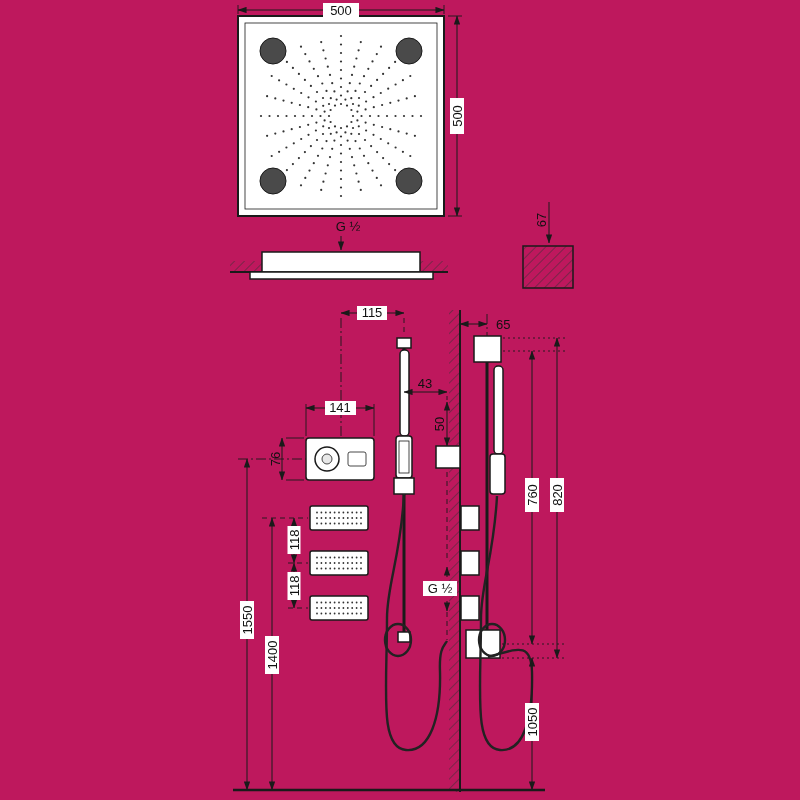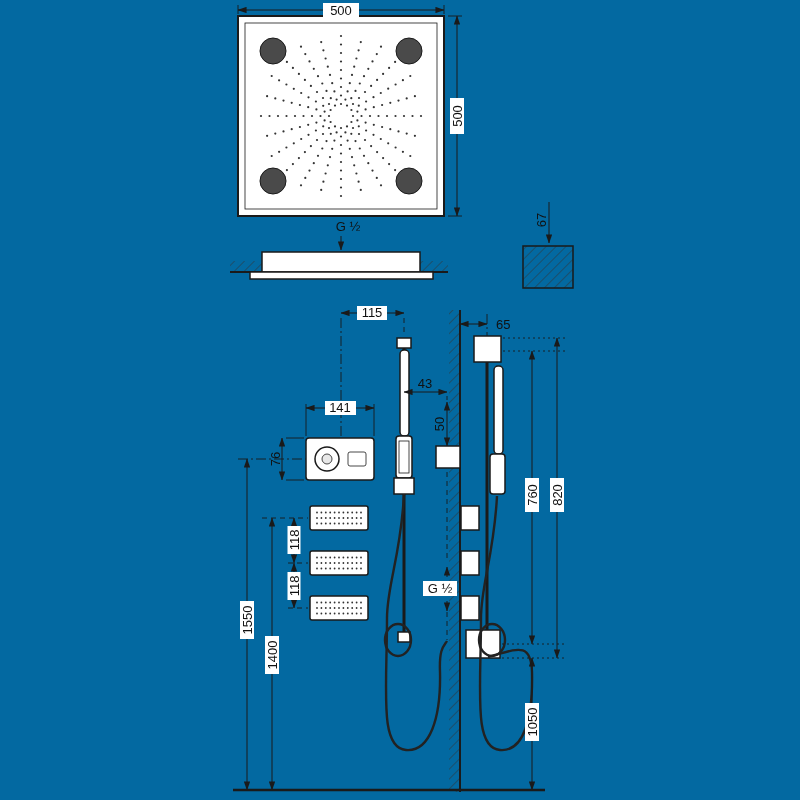--- a/index.html
+++ b/index.html
@@ -1,16 +1,16 @@
 <!DOCTYPE html>
 <html><head>
 <meta charset="utf-8">
 <style>
   html,body{margin:0;padding:0;background:#fff}
-  .sheet{width:800px;height:800px;position:relative;background:#0369a1;overflow:hidden}
+  .sheet{width:800px;height:800px;position:relative;background:#be185d;overflow:hidden}
   svg{display:block}
   .part{fill:#fff;stroke:#1a1a1a;stroke-width:1.5}
   .thin{fill:none;stroke:#1a1a1a;stroke-width:0.8}
   .thick{stroke:#1a1a1a;stroke-width:2;fill:none}
   .floor{stroke:#1a1a1a;stroke-width:2.5;fill:none}
   .rail{stroke:#1a1a1a;stroke-width:3;fill:none}
   .dim{stroke:#1a1a1a;stroke-width:1;fill:none}
   .ext{stroke:#1a1a1a;stroke-width:0.9;fill:none}
   .dash{stroke-dasharray:5 4}
   .dashdot{stroke-dasharray:10 3 2 3}

